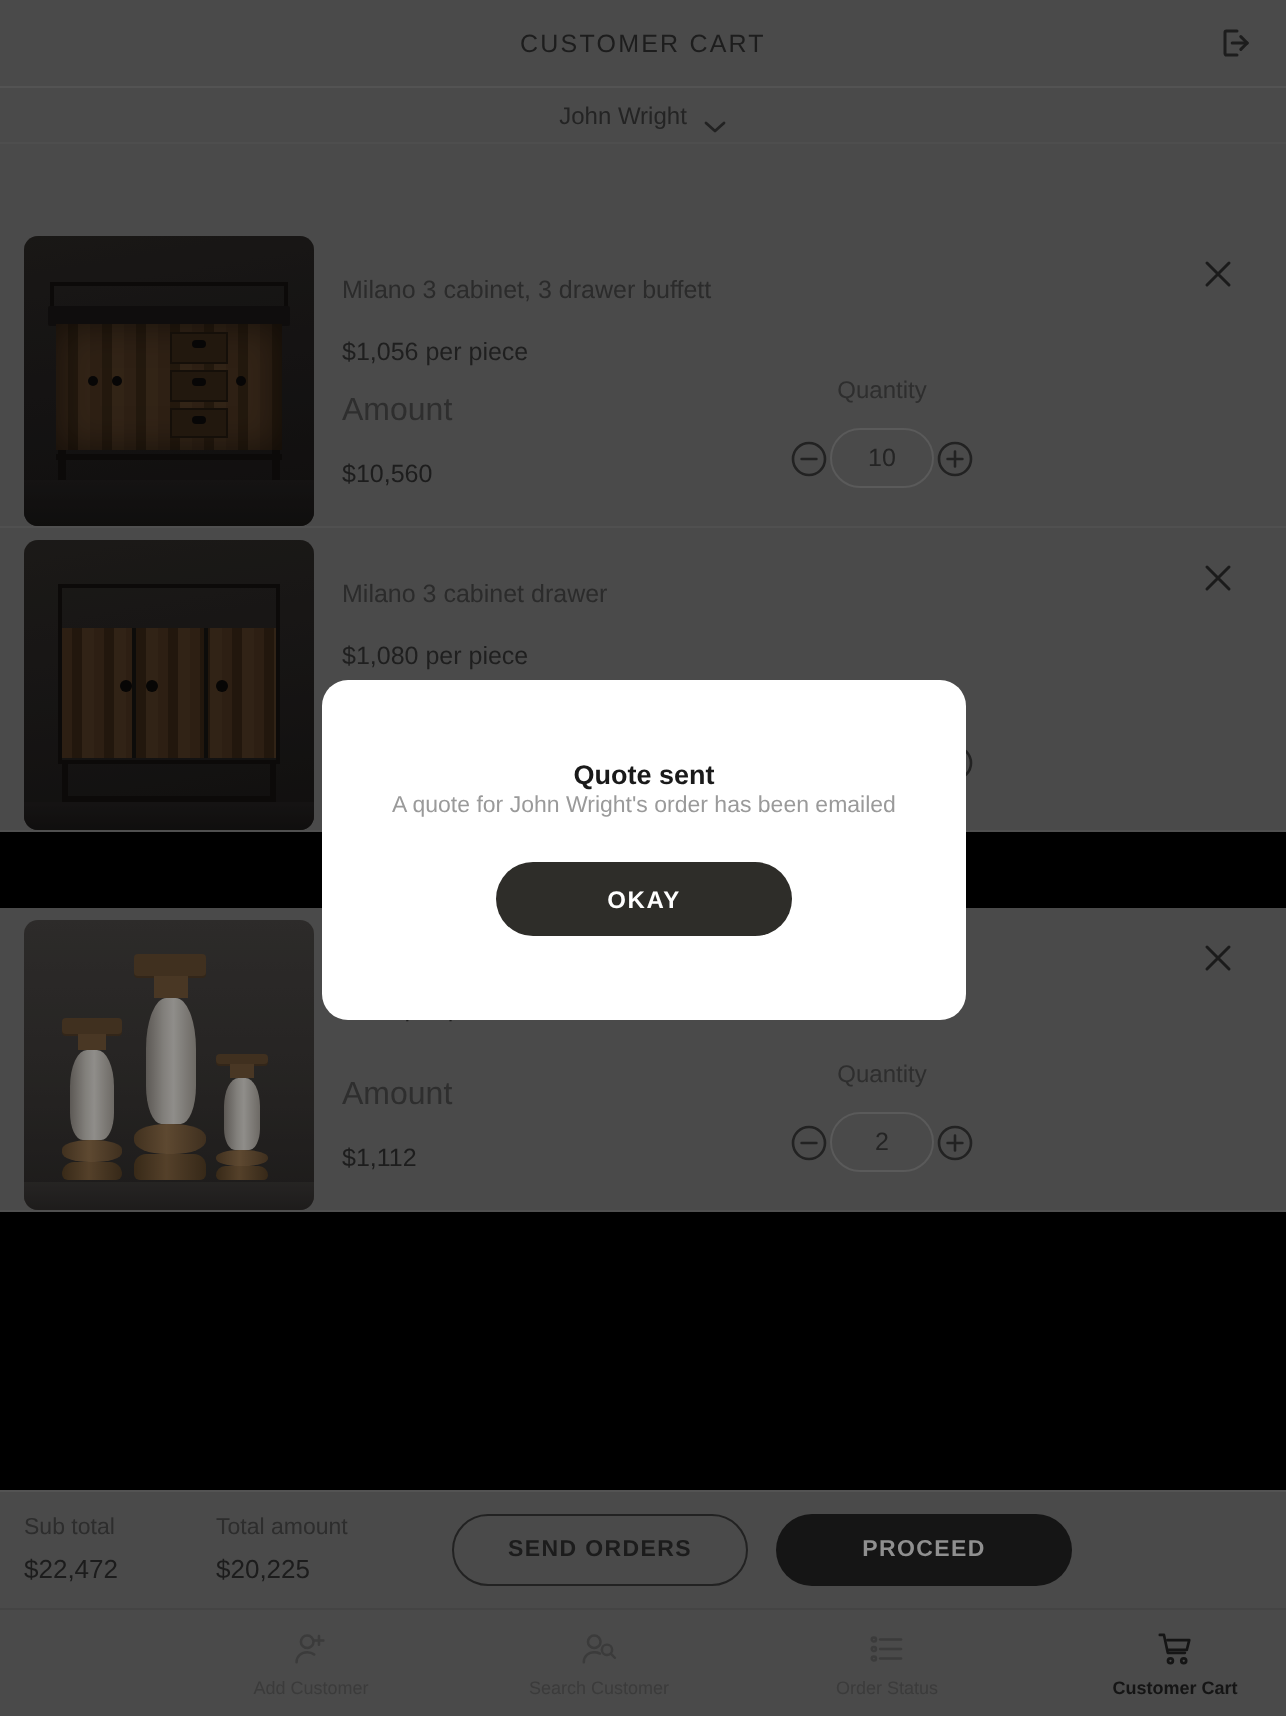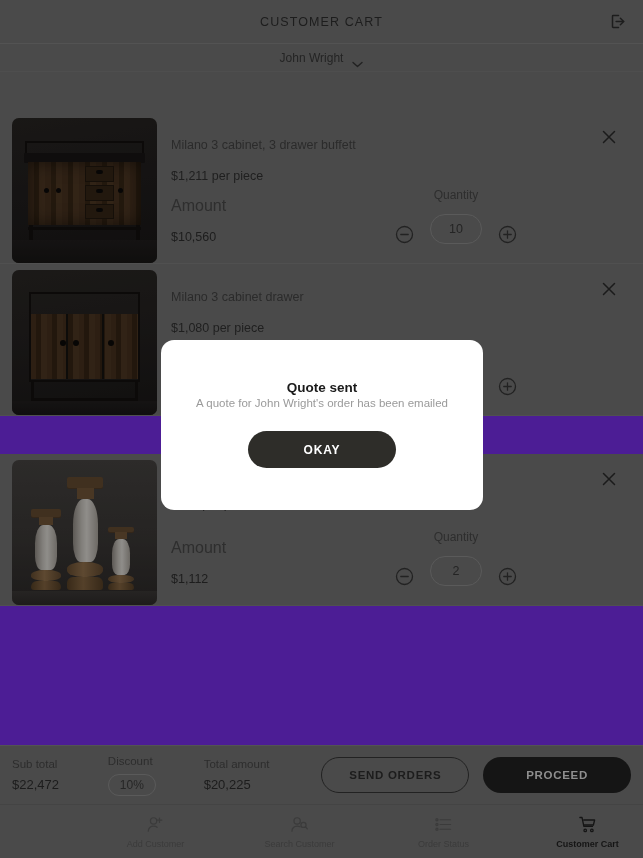--- a/index.html
+++ b/index.html
@@ -78,21 +78,21 @@
     color: #232323;
   }
 
   
   .cart-list {
     position: absolute;
     top: 112px;
     left: 0;
     right: 0;
     bottom: 113px;
-    background: #4c1d95;
+    background: #000000;
     overflow: hidden;
   }
 
   .cart-item {
     position: relative;
     height: 152px;
     display: flex;
     border-bottom: 1px solid #505050;
     background: #4a4a4a;
   }
@@ -254,22 +254,22 @@
     flex-direction: column;
     align-items: center;
   }
   .qty-label {
     font-size: 12px;
     color: #2e2e2e;
     margin-bottom: 12px;
   }
   .qty-controls {
     display: flex;
-    align-items: flex-end;
-    gap: 16px;
+    align-items: center;
+    gap: 1px;
   }
   .qty-btn {
     width: 19px; height: 19px;
     display: flex; align-items: center; justify-content: center;
   }
   .qty-field {
     width: 52px; height: 30px;
     border: 1px solid #5a5a5a;
     border-radius: 15px;
     display: flex; align-items: center; justify-content: center;
@@ -457,21 +457,21 @@
             <div class="knob kd2"></div>
             <div class="knob kd3"></div>
           <div class="foot"></div>
           <div class="leg l"></div>
             <div class="leg r"></div>
           <div class="floor"></div>
         </div>
       </div>
       <div class="details">
         <div class="item-title">Milano 3 cabinet, 3 drawer buffett</div>
-        <div class="item-price">$1,211 per piece</div>
+        <div class="item-price">$1,056 per piece</div>
         <div class="row-bottom">
           <div class="amount-block">
             <div class="amount-label">Amount</div>
             <div class="amount-value">$10,560</div>
           </div>
           <div class="qty-block">
             <div class="qty-label">Quantity</div>
             <div class="qty-controls">
               <div class="qty-btn">
                 <svg width="19" height="19" viewBox="0 0 19 19" fill="none" stroke="#222" stroke-width="1.3">
@@ -611,24 +611,20 @@
     </div>
 
   </div>
 
   <div class="totals-bar">
     <div class="total-cell">
       <div class="lbl">Sub total</div>
       <div class="val">$22,472</div>
     </div>
     <div class="total-cell">
-      <div class="lbl">Discount</div>
-      <div class="discount-pill">10%</div>
-    </div>
-    <div class="total-cell">
       <div class="lbl">Total amount</div>
       <div class="val">$20,225</div>
     </div>
     <div class="btn-quote">SEND ORDERS</div>
     <div class="btn-proceed">PROCEED</div>
   </div>
 
   <div class="bottom-nav">
 
     <div class="nav-item">

